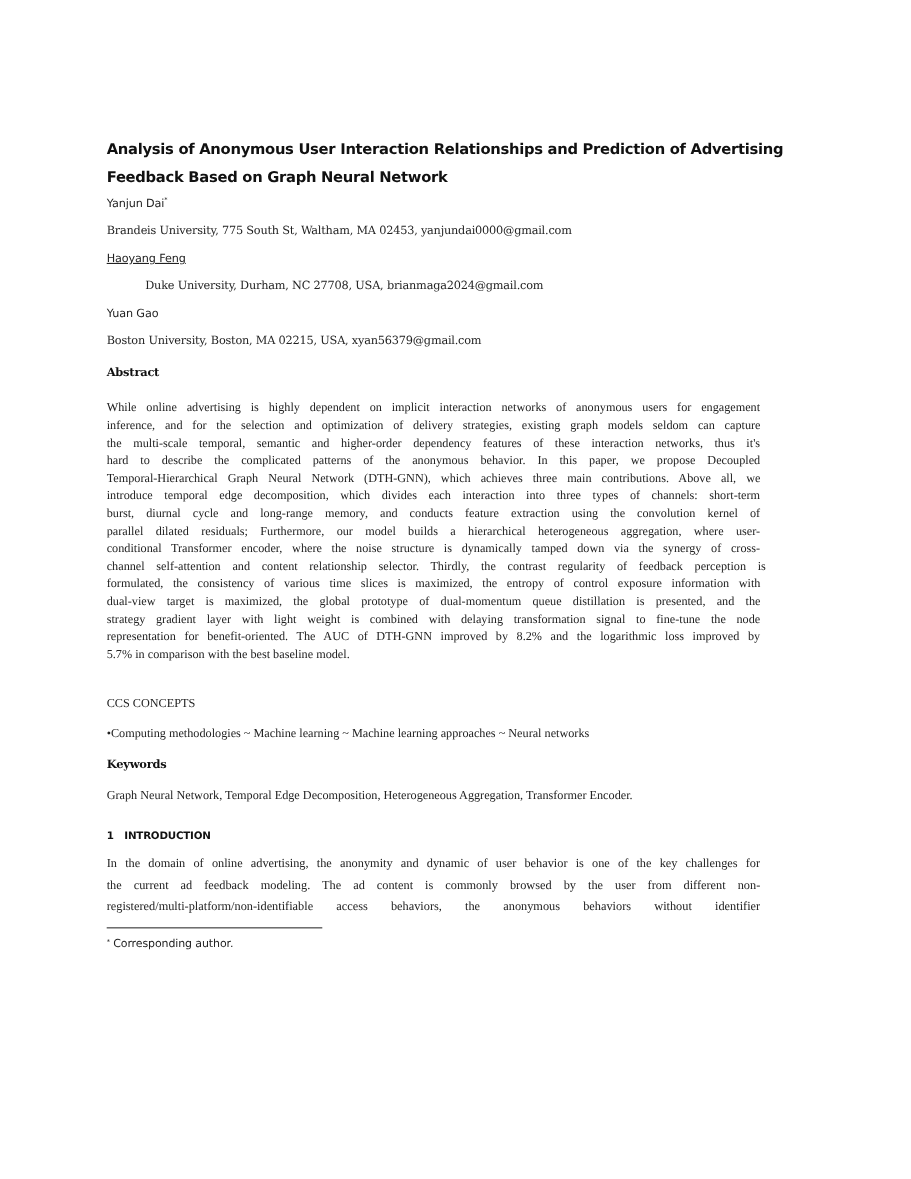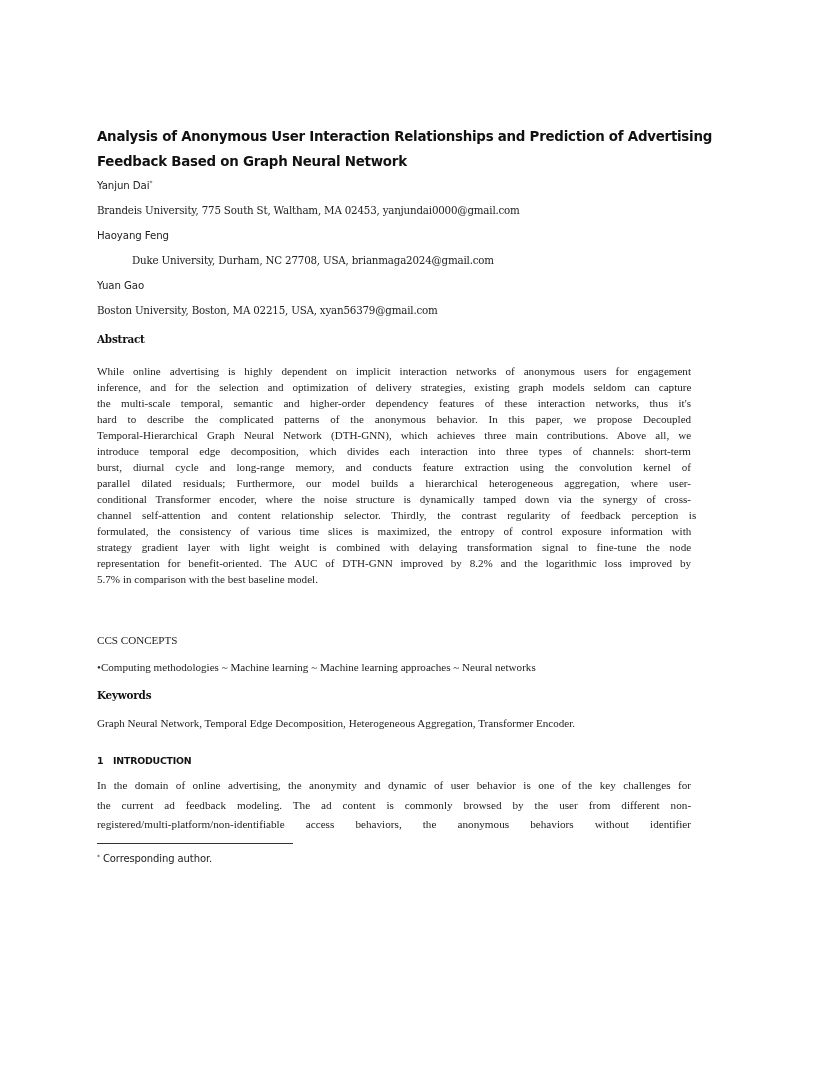--- a/index.html
+++ b/index.html
@@ -39,40 +39,41 @@
 <div class="page">
 
   <div class="title">
     <div>Analysis of Anonymous User Interaction Relationships and Prediction of Advertising</div>
     <div>Feedback Based on Graph Neural Network</div>
   </div>
 
   <div class="author" style="top:180px;"><span>Yanjun Dai</span><sup>*</sup></div>
   <div class="affil" style="top:204px;">Brandeis University, 775 South St, Waltham, MA 02453, yanjundai0000@gmail.com</div>
 
-  <div class="author" style="top:230px;">Haoyang Feng</div>
+  <div class="author" style="top:230px;text-decoration:underline;">Haoyang Feng</div>
   <div class="affil" style="top:254px;margin-left:35px;">Duke University, Durham, NC 27708, USA, brianmaga2024@gmail.com</div>
 
   <div class="author" style="top:280px;">Yuan Gao</div>
   <div class="affil" style="top:304px;">Boston University, Boston, MA 02215, USA, xyan56379@gmail.com</div>
 
   <div class="heading" style="top:333px;">Abstract</div>
 
   <div class="abstract">
     <span class="ln" style="display: block; width: auto; word-spacing: 6.14px;">While online advertising is highly dependent on implicit interaction networks of anonymous users for engagement</span>
     <span class="ln" style="display: block; width: auto; word-spacing: 6.13px;">inference, and for the selection and  optimization of delivery strategies, existing graph models seldom can capture</span>
     <span class="ln" style="display: block; width: auto; word-spacing: 7.69px;">the multi-scale temporal, semantic and higher-order dependency features of these interaction networks, thus it's</span>
     <span class="ln" style="display: block; width: auto; word-spacing: 8.07px;">hard to describe the complicated patterns of the anonymous behavior. In this paper, we propose Decoupled</span>
     <span class="ln" style="display: block; width: auto; word-spacing: 6.33px;">Temporal-Hierarchical Graph Neural Network (DTH-GNN), which achieves three main contributions. Above all, we</span>
     <span class="ln" style="display: block; width: auto; word-spacing: 7.69px;">introduce temporal edge decomposition, which divides each interaction into three types of channels: short-term</span>
     <span class="ln" style="display: block; width: auto; word-spacing: 8.14px;">burst, diurnal cycle and long-range memory, and conducts feature extraction using the convolution kernel of</span>
     <span class="ln" style="display: block; width: auto; word-spacing: 8.42px;">parallel dilated residuals; Furthermore, our model builds a hierarchical heterogeneous aggregation, where user-</span>
     <span class="ln" style="display: block; width: auto; word-spacing: 6px;">conditional Transformer encoder, where the noise structure is dynamically tamped down via the synergy of cross-</span>
     <span class="ln" style="display: block; width: auto; word-spacing: 7.85px;">channel self-attention and content relationship selector. Thirdly, the contrast  regularity of feedback perception is</span>
     <span class="ln" style="display: block; width: auto; word-spacing: 6px;">formulated, the consistency of various time slices is maximized, the entropy of control exposure information with</span>
+    <span class="ln" style="display: block; width: auto; word-spacing: 7.43px;">dual-view target is maximized, the global prototype of dual-momentum queue distillation is presented, and the</span>
     <span class="ln" style="display: block; width: auto; word-spacing: 6.93px;">strategy gradient layer with light weight is combined with delaying transformation signal to fine-tune the node</span>
     <span class="ln" style="display: block; width: auto; word-spacing: 5px;">representation for benefit-oriented. The AUC of DTH-GNN improved by 8.2% and the logarithmic loss improved by</span>
     <span class="ln last">5.7% in comparison with the best baseline  model.</span>
   </div>
 
   <div class="ccs" style="top:634px;">CCS CONCEPTS</div>
   <div class="ccs" style="top:661px;">•Computing methodologies ~ Machine learning ~ Machine learning approaches ~ Neural networks</div>
 
   <div class="heading" style="top:689px;">Keywords</div>
   <div class="ccs" style="top:717px;">Graph Neural Network, Temporal Edge Decomposition, Heterogeneous Aggregation, Transformer Encoder.</div>

